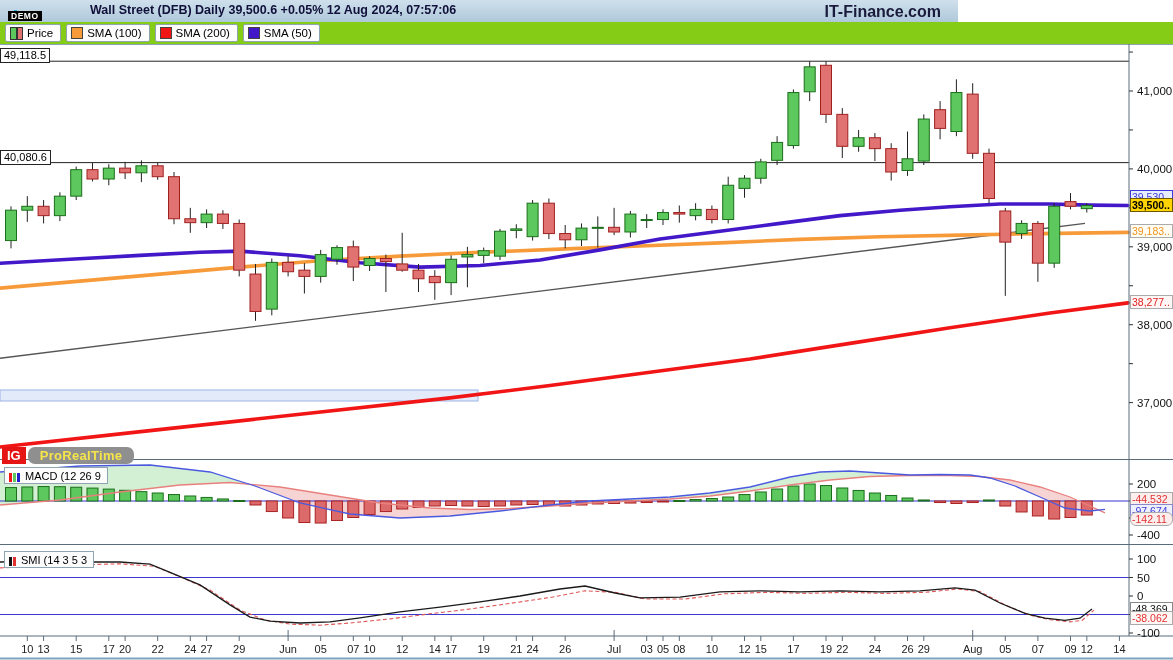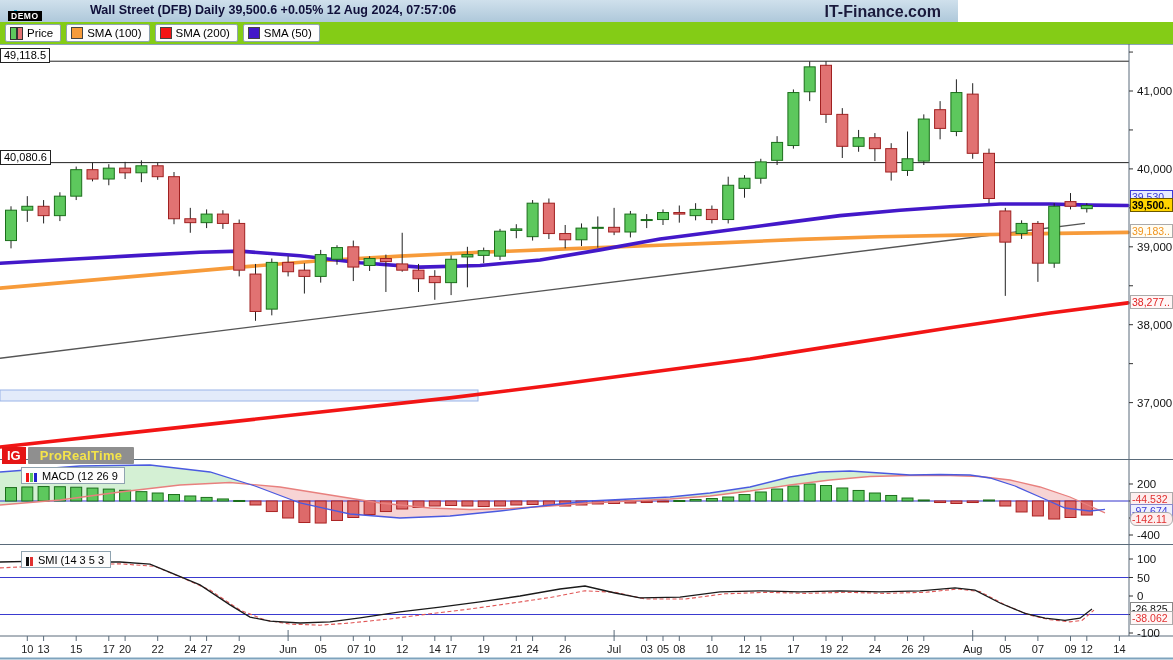--- a/index.html
+++ b/index.html
@@ -24,22 +24,22 @@
   .price-chip i{width:5px;height:11px;border:1px solid #333;display:inline-block;}
   .chart-area{position:absolute;left:0;top:44px;width:1173px;height:616px;}
   #chart{position:absolute;left:0;top:0;}
   .hlabel{position:absolute;left:0;height:13px;line-height:12px;border:1px solid #222;background:#fff;
           font-size:11px;padding:0 3px;color:#000;white-space:nowrap;}
   .tag{position:absolute;left:1130px;width:39px;height:12px;line-height:12px;font-size:10.5px;
        border:1px solid #999;background:#fff;padding:0 1px;white-space:nowrap;overflow:hidden;}
   .iglogo{position:absolute;left:2px;top:403px;display:flex;align-items:center;}
   .igbox{background:#e51515;color:#fff;font-weight:bold;font-size:13px;padding:1px 5px;line-height:15px;}
   .prt{background:#8f8f8f;color:#f5e44a;font-weight:bold;font-size:13px;padding:1px 12px;line-height:15px;
-       border-radius:1px;margin-left:2px;letter-spacing:.3px;}
-  .pbtn{position:absolute;left:21px;background:#fcfcfc;border:1px solid #8fa3b0;font-size:11px;color:#000;
+       border-radius:7px;margin-left:2px;letter-spacing:.3px;}
+  .pbtn{position:absolute;left:4px;background:#fcfcfc;border:1px solid #8fa3b0;font-size:11px;color:#000;
         padding:1px 6px 1px 4px;display:flex;gap:4px;align-items:flex-end;height:13px;line-height:12px;cursor:pointer;}
   .pbtn .bars i{display:inline-block;width:3px;height:9px;margin-right:1px;vertical-align:middle;}
   svg text{font-family:"Liberation Sans",sans-serif;}
 </style>
 </head>
 <body>
 
 <div class="stage">
 
   <div class="header">
@@ -439,17 +439,17 @@
     </div>
 
     <div id="tags">
         <div class="tag" style="top: 146px; background: rgb(232, 236, 255); color: rgb(58, 58, 216); border-color: rgb(58, 58, 216);">39,530</div>
         <div class="tag" style="top: 154px; background: rgb(255, 212, 0); color: rgb(0, 0, 0); border-color: rgb(107, 88, 0); font-weight: bold;">39,500..</div>
         <div class="tag" style="top: 180px; background: rgb(255, 253, 244); color: rgb(240, 148, 30); border-color: rgb(170, 170, 170);">39,183..</div>
         <div class="tag" style="top: 251px; background: rgb(255, 246, 246); color: rgb(224, 34, 34); border-color: rgb(170, 170, 170);">38,277..</div>
         <div class="tag" style="top: 448px; background: rgb(253, 238, 238); color: rgb(224, 48, 48); border-color: rgb(170, 170, 170);">-44.532</div>
         <div class="tag" style="top: 460px; background: rgb(238, 240, 253); color: rgb(58, 58, 216); border-color: rgb(136, 136, 204);">-97.674</div>
         <div class="tag" style="top: 468px; background: rgb(253, 238, 238); color: rgb(224, 48, 48); border-color: rgb(170, 170, 170); border-radius: 6px;">-142.11</div>
-        <div class="tag" style="top: 558px; background: rgb(255, 255, 255); color: rgb(17, 17, 17); border-color: rgb(136, 136, 136);">-26.825</div>
+        <div class="tag" style="top: 558px; background: rgb(255, 255, 255); color: rgb(17, 17, 17); border-color: rgb(136, 136, 136);">-48.369</div>
         <div class="tag" style="top: 567px; background: rgb(255, 246, 246); color: rgb(224, 48, 48); border-color: rgb(170, 170, 170);">-38.062</div>
       </div>
   </div>
 </div>
 
 </body></html>

